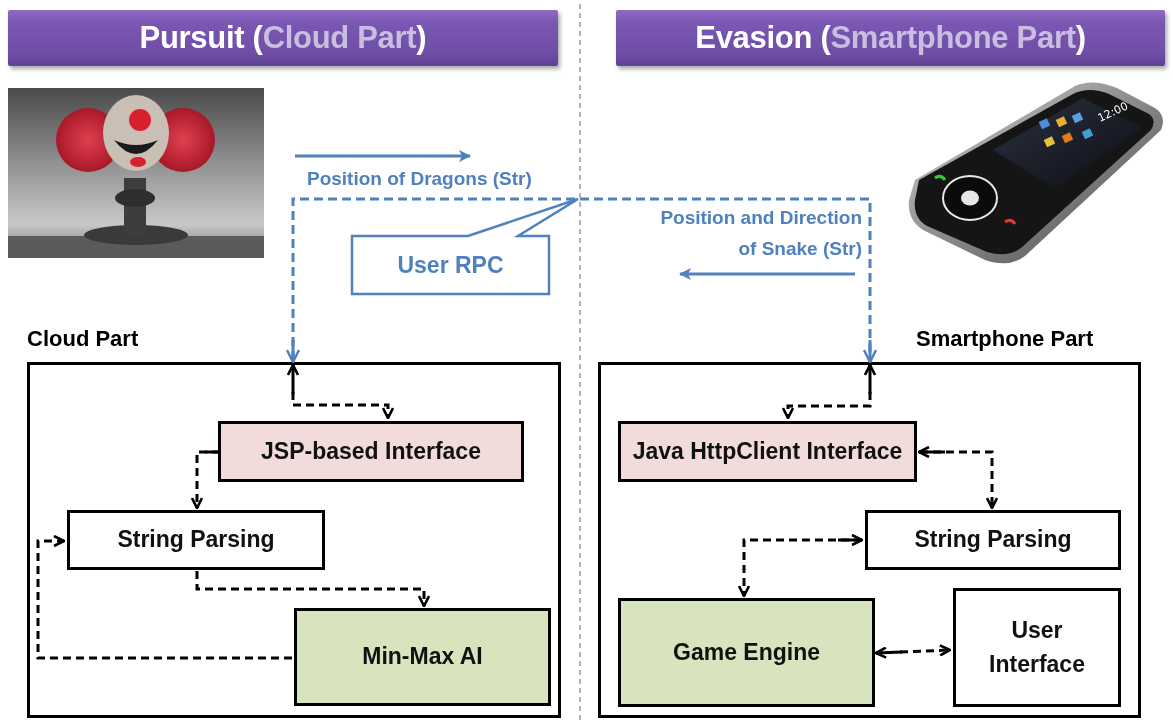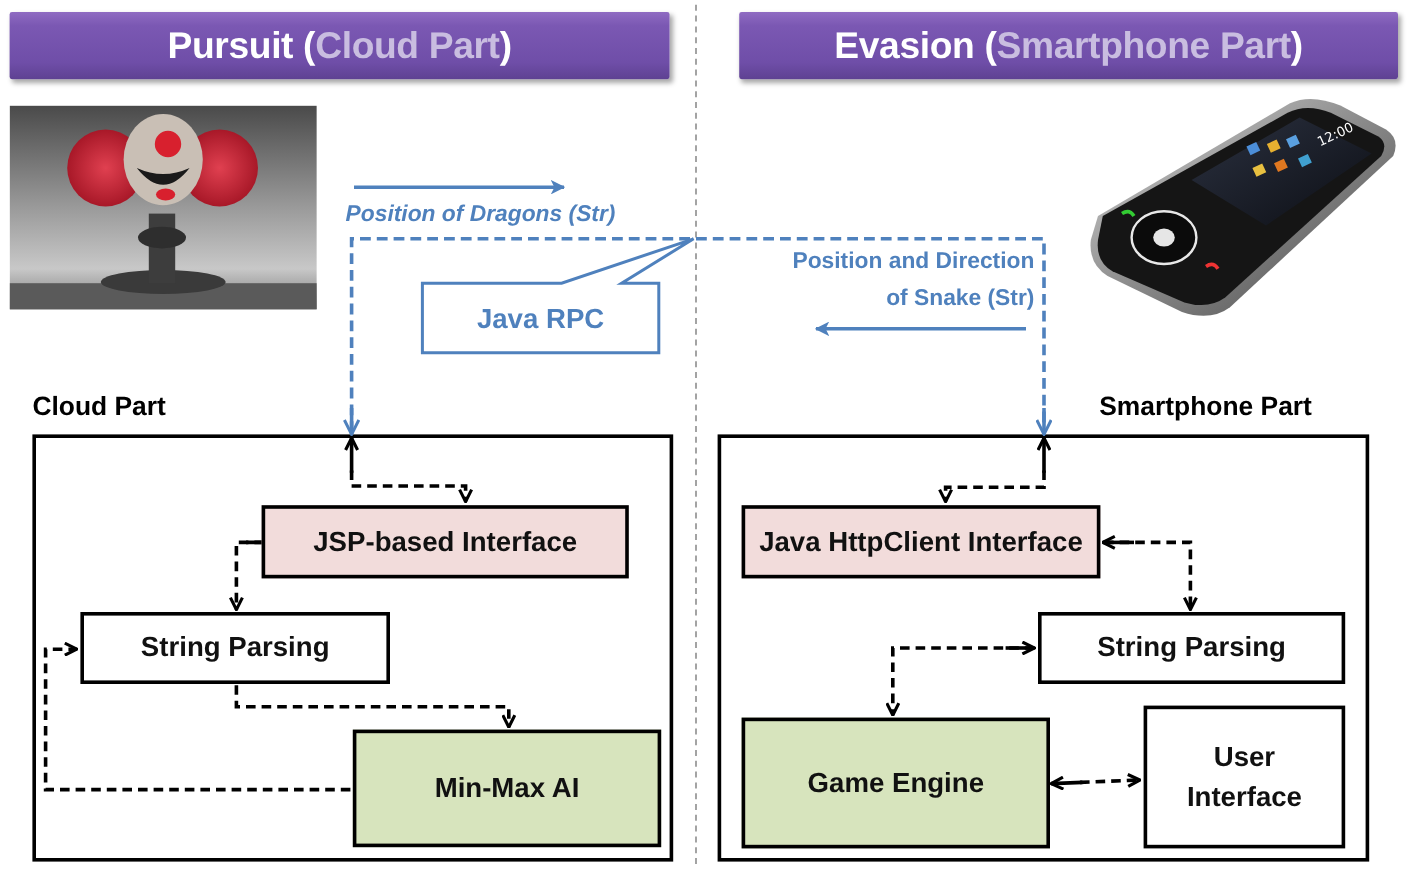--- a/index.html
+++ b/index.html
@@ -91,21 +91,21 @@
   <text x="195" y="42" fill="#fff" font-size="11" font-family="DejaVu Sans, sans-serif" transform="rotate(-25 195 42)">12:00</text>
   <ellipse cx="65" cy="118" rx="27" ry="22" fill="#0b0b0b" stroke="#e8e8e8" stroke-width="2"></ellipse>
   <ellipse cx="65" cy="118" rx="9" ry="7.5" fill="#e6e6e6"></ellipse>
   <path d="M30 98 q6 -4 10 2" stroke="#3c3" stroke-width="3" fill="none"></path>
   <path d="M100 142 q6 -4 10 2" stroke="#e33" stroke-width="3" fill="none"></path>
 </svg>
 
 <div class="lbl" style="left:27px;top:326px;">Cloud Part</div>
 <div class="lbl" style="left:916px;top:326px;">Smartphone Part</div>
 
-<div class="blue-txt" style="left:288px;top:168px;font-style:italic;">Position of Dragons (Str)</div>
+<div class="blue-txt" style="left:307px;top:168px;">Position of Dragons (Str)</div>
 <div class="blue-txt" style="right:311px;top:207px;text-align:right;">Position and Direction</div>
 <div class="blue-txt" style="right:311px;top:238px;text-align:right;">of Snake  (Str)</div>
 
 <div class="outer" style="left:27px;top:362px;width:534px;height:356px;"></div>
 <div class="outer" style="left:598px;top:362px;width:543px;height:356px;"></div>
 
 <svg id="diagram" width="1173" height="727">
   <defs>
     <marker id="ah-blue" viewBox="0 0 12 12" refX="11" refY="6" markerWidth="12" markerHeight="12" markerUnits="userSpaceOnUse" orient="auto">
       <path d="M0 0 L12 6 L0 12 L3 6 Z" fill="#4f81bd"></path>
@@ -139,21 +139,21 @@
   <path d="M870 392 L870 406 L788 406 L788 418" fill="none" stroke="#000" stroke-width="3" stroke-dasharray="8,5" marker-end="url(#ah-black)"></path>
   <line x1="870" y1="394" x2="870" y2="365" stroke="#000" stroke-width="3" marker-end="url(#ah-black)"></line>
   <path d="M920 452 L992 452 L992 508" fill="none" stroke="#000" stroke-width="3" stroke-dasharray="8,5" marker-end="url(#ah-black)"></path>
   <line x1="945" y1="452" x2="919" y2="452" stroke="#000" stroke-width="3" marker-end="url(#ah-black)"></line>
   <path d="M862 540 L744 540 L744 596" fill="none" stroke="#000" stroke-width="3" stroke-dasharray="8,5" marker-end="url(#ah-black)"></path>
   <line x1="838" y1="540" x2="862" y2="540" stroke="#000" stroke-width="3" marker-end="url(#ah-black)"></line>
   <line x1="900" y1="652" x2="950" y2="650" stroke="#000" stroke-width="3" stroke-dasharray="8,5" marker-end="url(#ah-black)"></line>
   <line x1="902" y1="652" x2="876" y2="653" stroke="#000" stroke-width="3" marker-end="url(#ah-black)"></line>
 </svg>
 
-<div class="callout-text" style="left:352px;top:236px;width:197px;height:58px;">Java RPC</div>
+<div class="callout-text" style="left:352px;top:236px;width:197px;height:58px;">User RPC</div>
 
 <div class="box pink" style="left:218px;top:421px;width:306px;height:61px;">
   <span>JSP-based Interface</span>
 </div>
 <div class="box white" style="left:67px;top:510px;width:258px;height:60px;">
   <span>String Parsing</span>
 </div>
 <div class="box green" style="left:294px;top:608px;width:257px;height:98px;flex-direction:column;">
   <span>Min-Max AI</span>
 </div>

